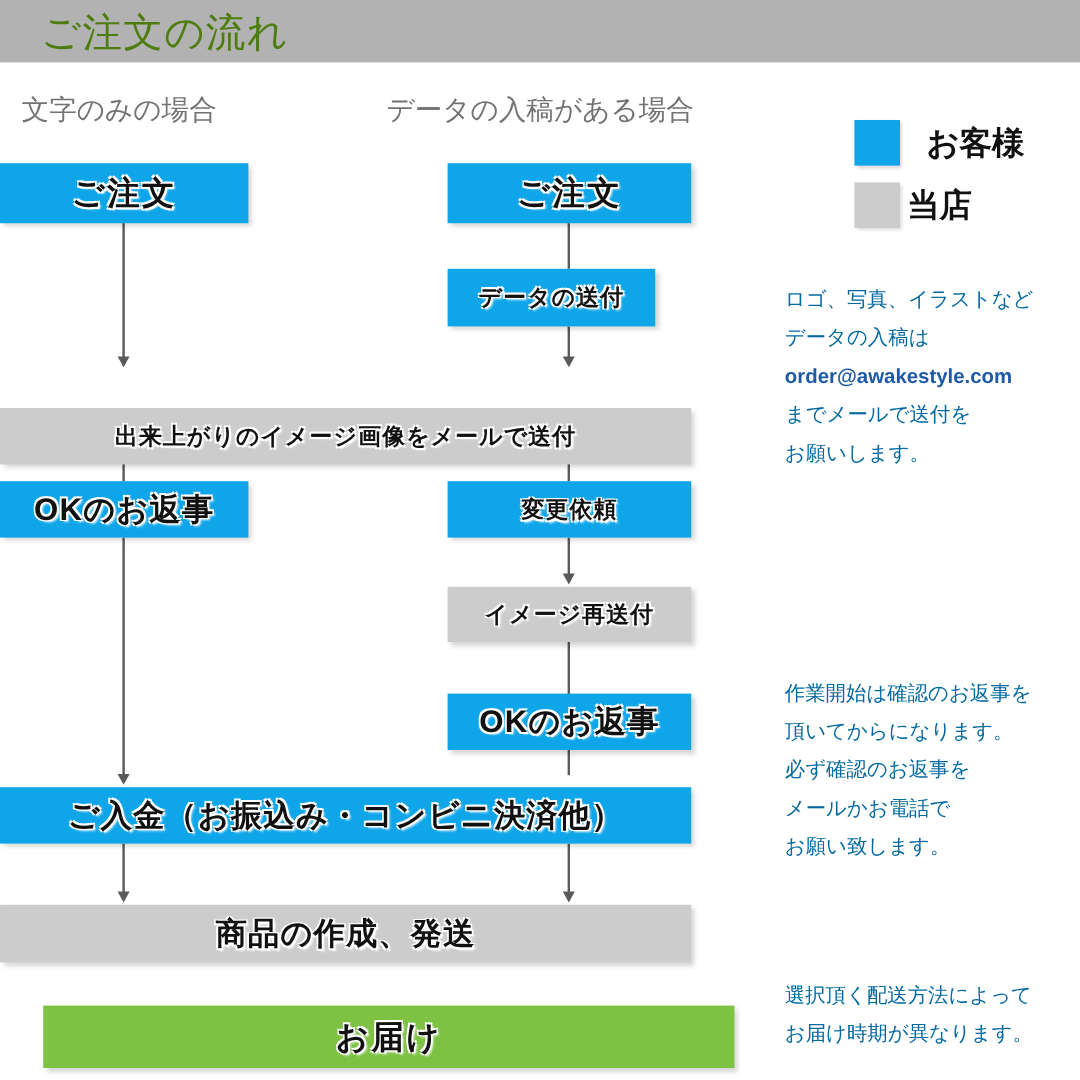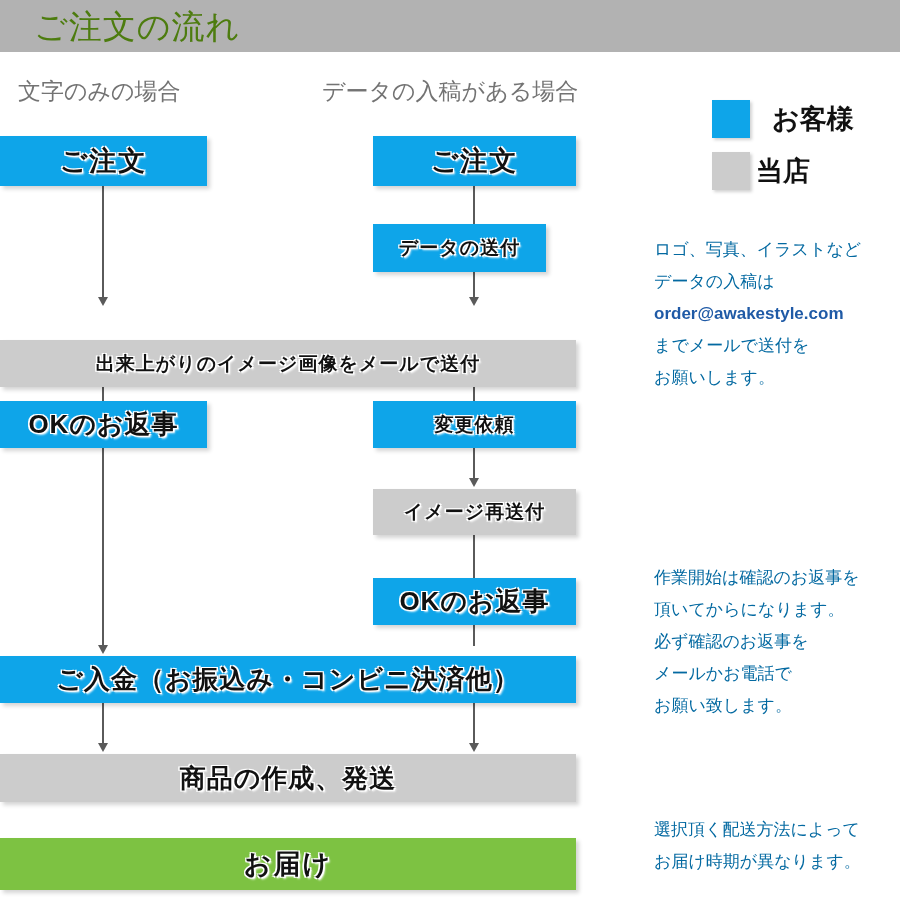--- a/index.html
+++ b/index.html
@@ -80,21 +80,21 @@
   .flow-box.big .box-label {
     font-size: 27px;
     letter-spacing: 2px;
   }
   .flow-box.mid .box-label {
     font-size: 26px;
   }
 
   .fill-customer { background: #0ea5e9; }
   .fill-shop     { background: #cccccc; }
-  .fill-deliver  { background: #7dc242; }
+  .fill-deliver  { background: #7dc242; margin-left: 36px; }
 
   
   .connector {
     position: absolute;
     width: 2px;
     background: #5a5a5a;
   }
   .arrow-head {
     position: absolute;
     width: 0;

